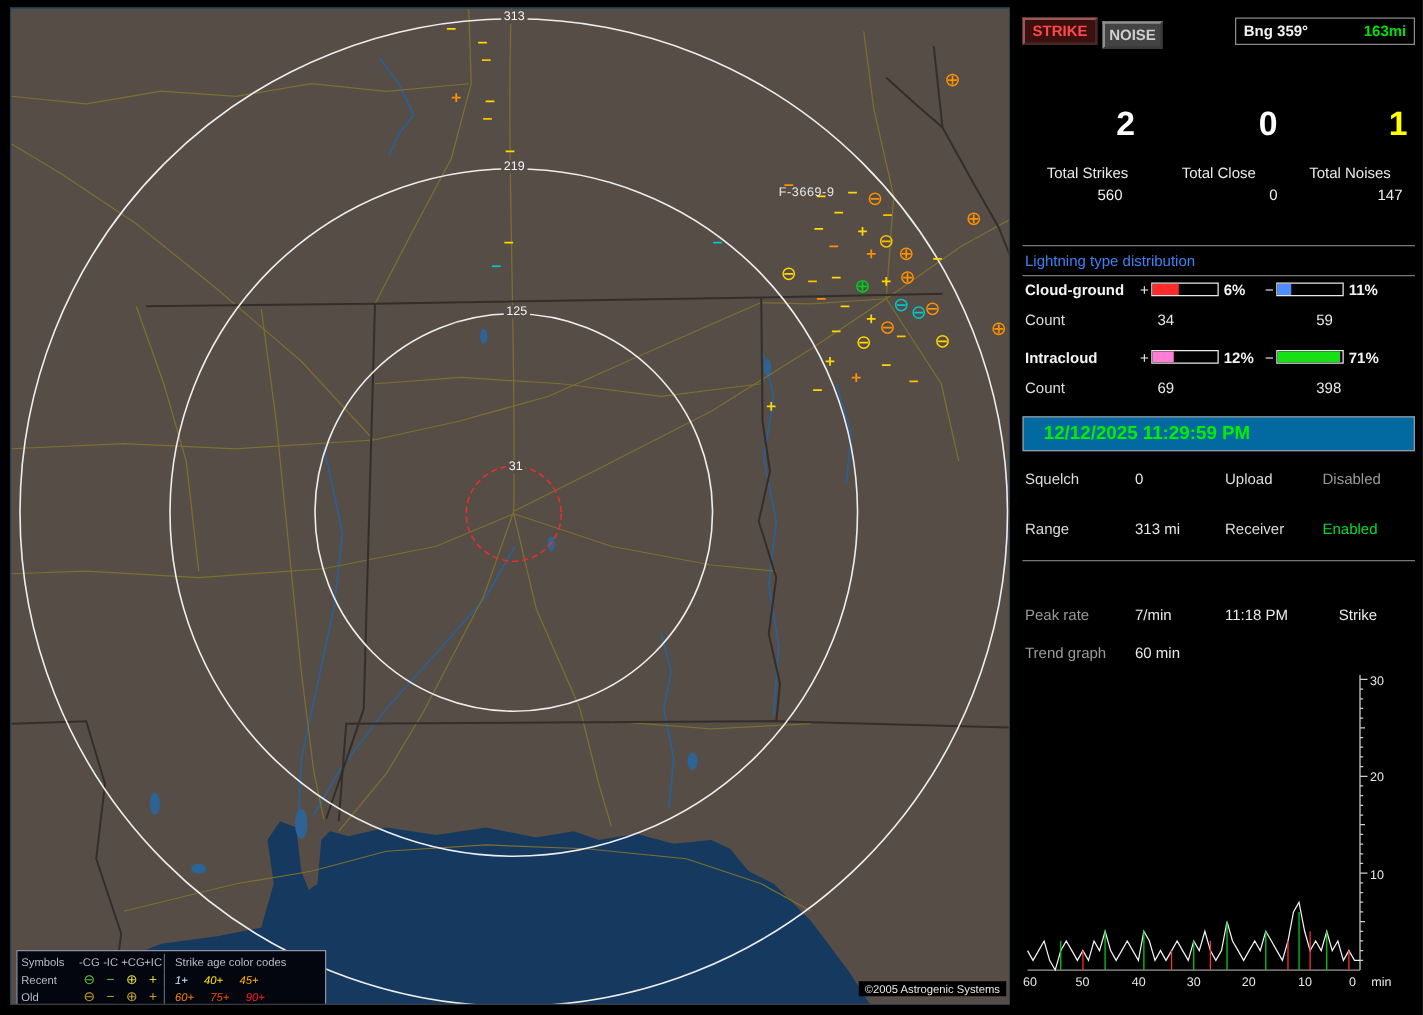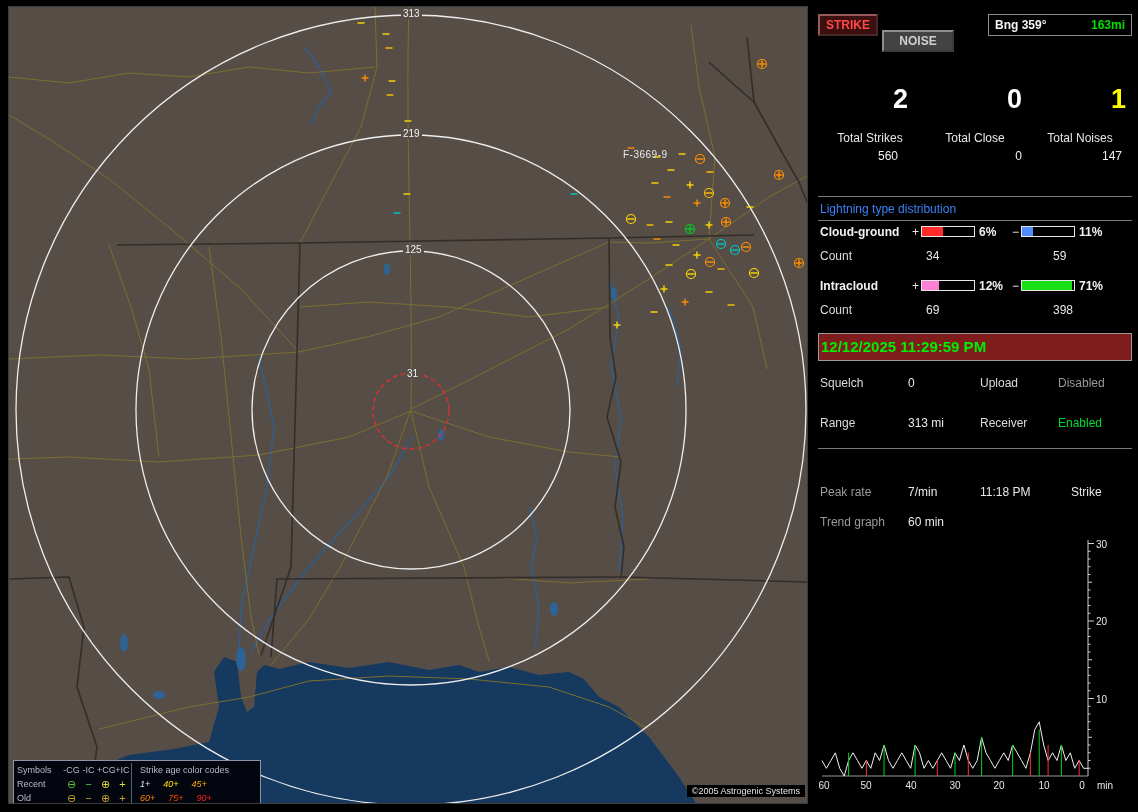--- a/index.html
+++ b/index.html
@@ -52,22 +52,22 @@
   .tot-val{text-align:right;font-size:12px;color:#f0f0f0;}
 
   .hline{border-top:1px solid #787878;height:0;}
   .dist-title{color:#3b82f6;border-bottom:1px solid #787878;padding:0 0 4px 2px;font-size:12px;}
   .dist-name{font-weight:bold;color:#f2f2f2;}
   .pct{font-weight:bold;color:#f2f2f2;}
   .bar{display:inline-block;width:54px;height:11px;border:1px solid #e8e8e8;
        background:#000;overflow:hidden;position:absolute;top:1px;}
   .bar i{display:block;height:100%;}
 
-  #datetime-box{border:1px solid #9a9a9a;background:#7f1d1d;height:28px;line-height:26px;
-                padding-left:2px;color:#00ee00;font-weight:bold;font-size:15px;}
+  #datetime-box{border:1px solid #9a9a9a;background:#0369a1;height:28px;line-height:26px;
+                padding-left:16px;color:#00ee00;font-weight:bold;font-size:15px;}
 
   [data-cls="dim"]{color:#9a9a9a;}
   [data-cls="green"]{color:#00dd30;}
   [data-cls="white"]{color:#e8e8e8;}
   .lab{color:#dcdcdc;}
 
   #trend-svg{position:absolute;left:0;top:536px;}
   .axis-text{fill:#e8e8e8;font-size:10px;font-family:"Liberation Sans","DejaVu Sans",sans-serif;}
 </style>
 </head>
@@ -260,21 +260,21 @@
     </div>
   </div>
 
   <div id="copyright">©2005 Astrogenic Systems</div>
 </div>
 
 <div id="panel">
 
   <div class="p-abs" style="top:14px;height:22px">
     <button id="strike-btn" class="cell" style="left:0;top:0;width:60px;height:22px">STRIKE</button>
-    <button id="noise-btn" class="cell" style="left:64px;top:16px;width:72px;height:22px">NOISE</button>
+    <button id="noise-btn" class="cell" style="left:64px;top:3px;width:48px;height:22px">NOISE</button>
     <div id="bearing-box" class="cell" style="left:170px;top:0;width:144px;height:22px">
       <span id="bearing-label">Bng 359°</span>
       <span id="bearing-dist" style="color: rgb(0, 224, 0);">163mi</span>
     </div>
   </div>
 
 
   <div class="p-abs" style="top:84px;height:32px">
     <span class="big-num cell" style="left: 20px; width: 70px; color: rgb(255, 255, 255);">2</span>
     <span class="big-num cell" style="left: 134px; width: 70px; color: rgb(255, 255, 255);">0</span>

